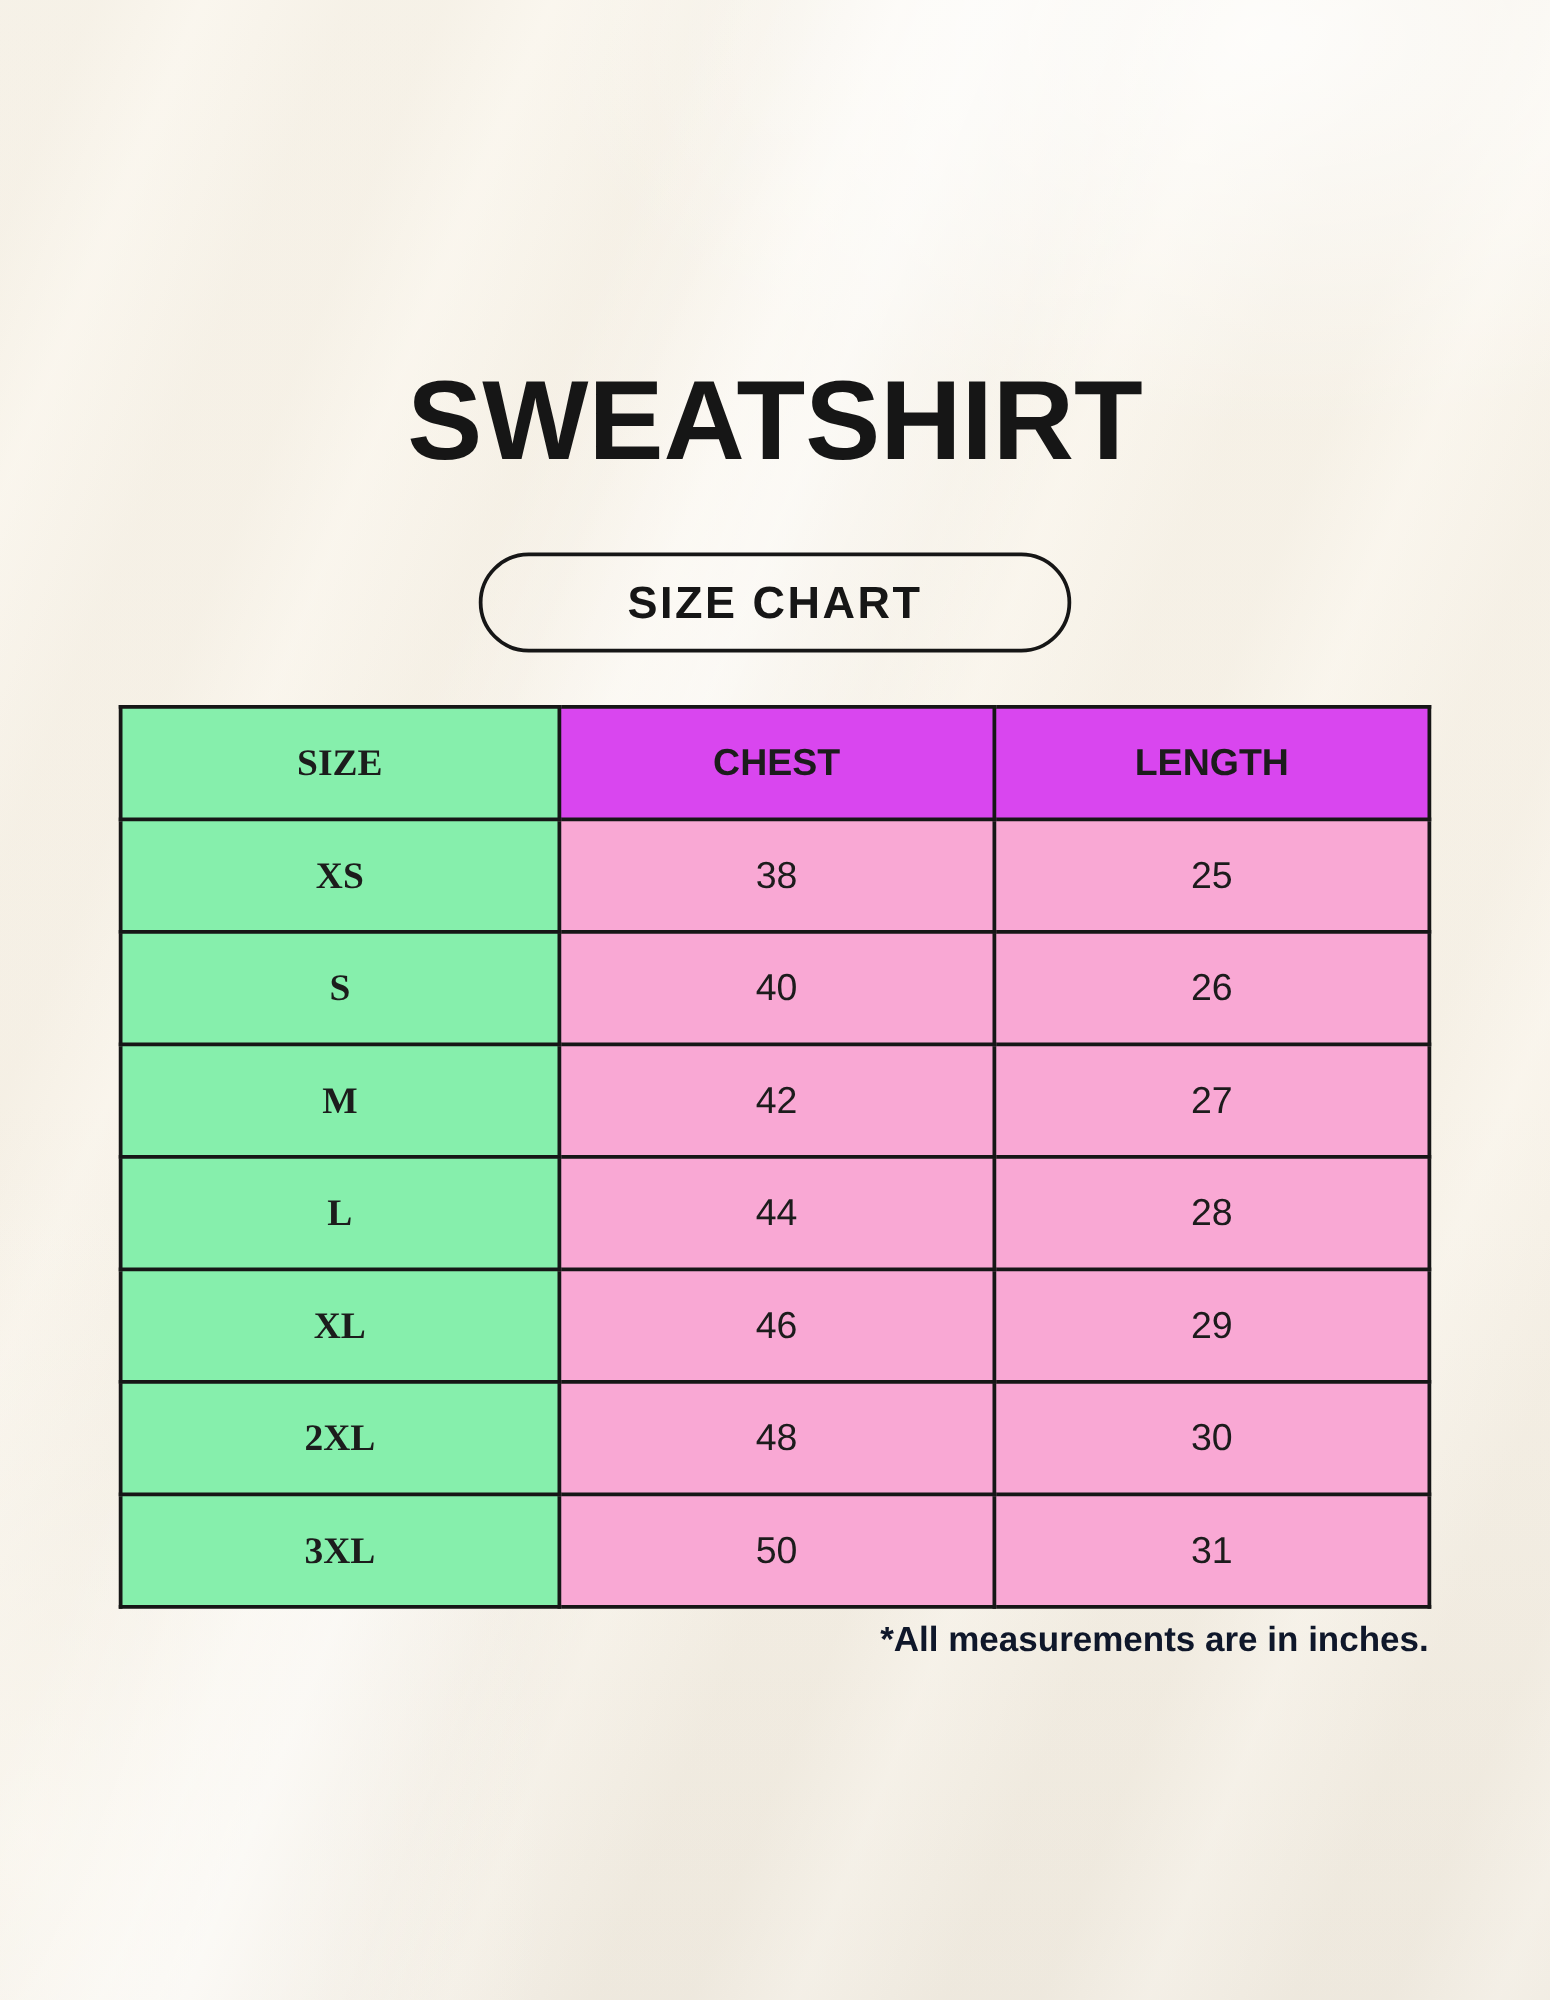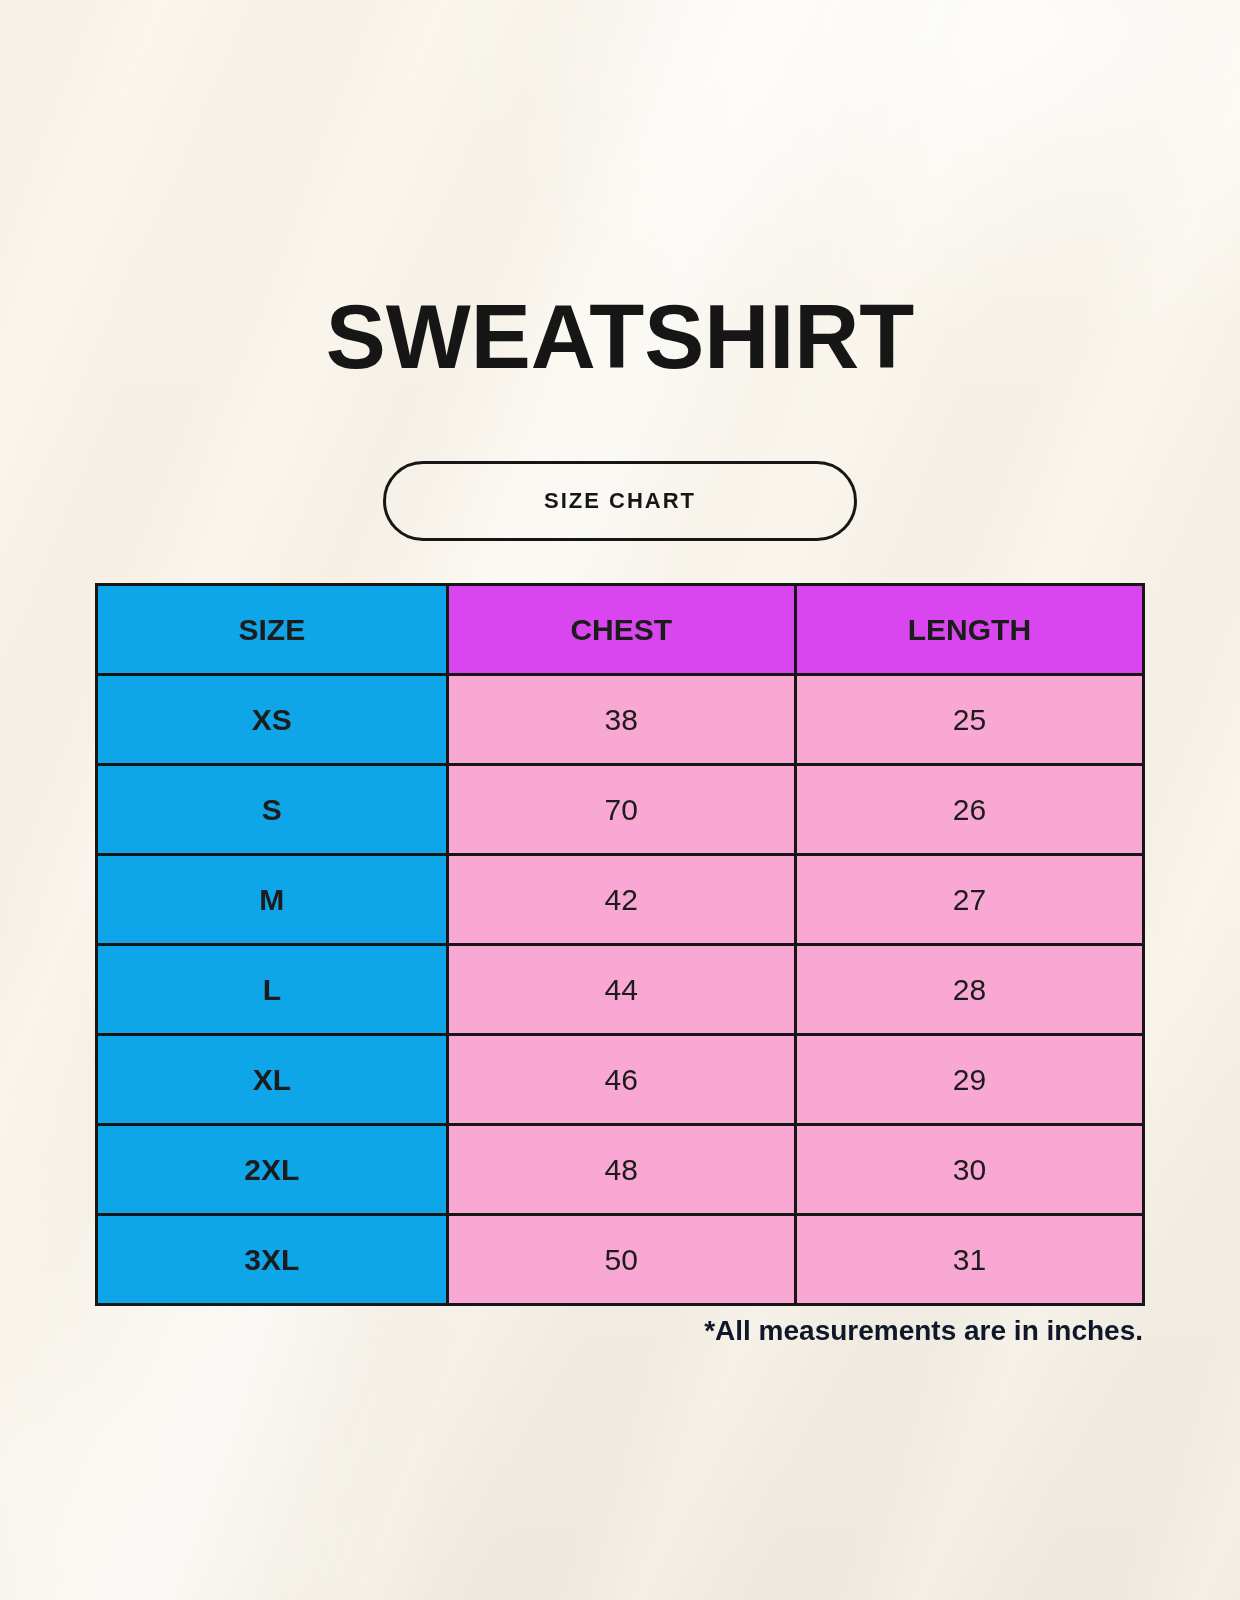--- a/index.html
+++ b/index.html
@@ -24,49 +24,49 @@
     text-align: center;
     font-size: 90px;
     font-weight: 700;
     line-height: 1;
     letter-spacing: 0px;
     color: #161616;
   }
   .badge {
     width: 474px;
     height: 80px;
-    margin: 79px auto 0 auto;
+    margin: 60px auto 0 auto;
     box-sizing: border-box;
     border: 3px solid #161616;
     border-radius: 44px;
     display: flex;
     align-items: center;
     justify-content: center;
-    font-size: 22px;
+    font-size: 36px;
     font-weight: 700;
     letter-spacing: 2px;
     color: #161616;
   }
   table.size-table {
     width: 1050px;
     margin: 42px auto 0 auto;
     border-collapse: collapse;
     table-layout: fixed;
   }
   th, td {
     border: 3px solid #161616;
     height: 87px;
     padding: 0;
     text-align: center;
     vertical-align: middle;
     font-size: 30px;
     color: #1c1c1c;
   }
   th { font-weight: 700; }
-  .c-gray   { background: #0ea5e9; }
+  .c-gray   { background: #86efac; font-family: Liberation Serif, serif; }
   td.c-gray { font-weight: 700; }
   .c-accent { background: #d946ef; }
   .c-cream  { background: #f9a8d4; font-weight: 400; }
   .footnote {
     width: 1046px;
     margin: 9px auto 0 auto;
     text-align: right;
     font-size: 28px;
     font-weight: 700;
     color: #0f172a;
@@ -97,21 +97,21 @@
       </tr>
     </thead>
     <tbody>
       <tr>
         <td class="c-gray">XS</td>
         <td class="c-cream">38</td>
         <td class="c-cream">25</td>
       </tr>
       <tr>
         <td class="c-gray">S</td>
-        <td class="c-cream">70</td>
+        <td class="c-cream">40</td>
         <td class="c-cream">26</td>
       </tr>
       <tr>
         <td class="c-gray">M</td>
         <td class="c-cream">42</td>
         <td class="c-cream">27</td>
       </tr>
       <tr>
         <td class="c-gray">L</td>
         <td class="c-cream">44</td>

